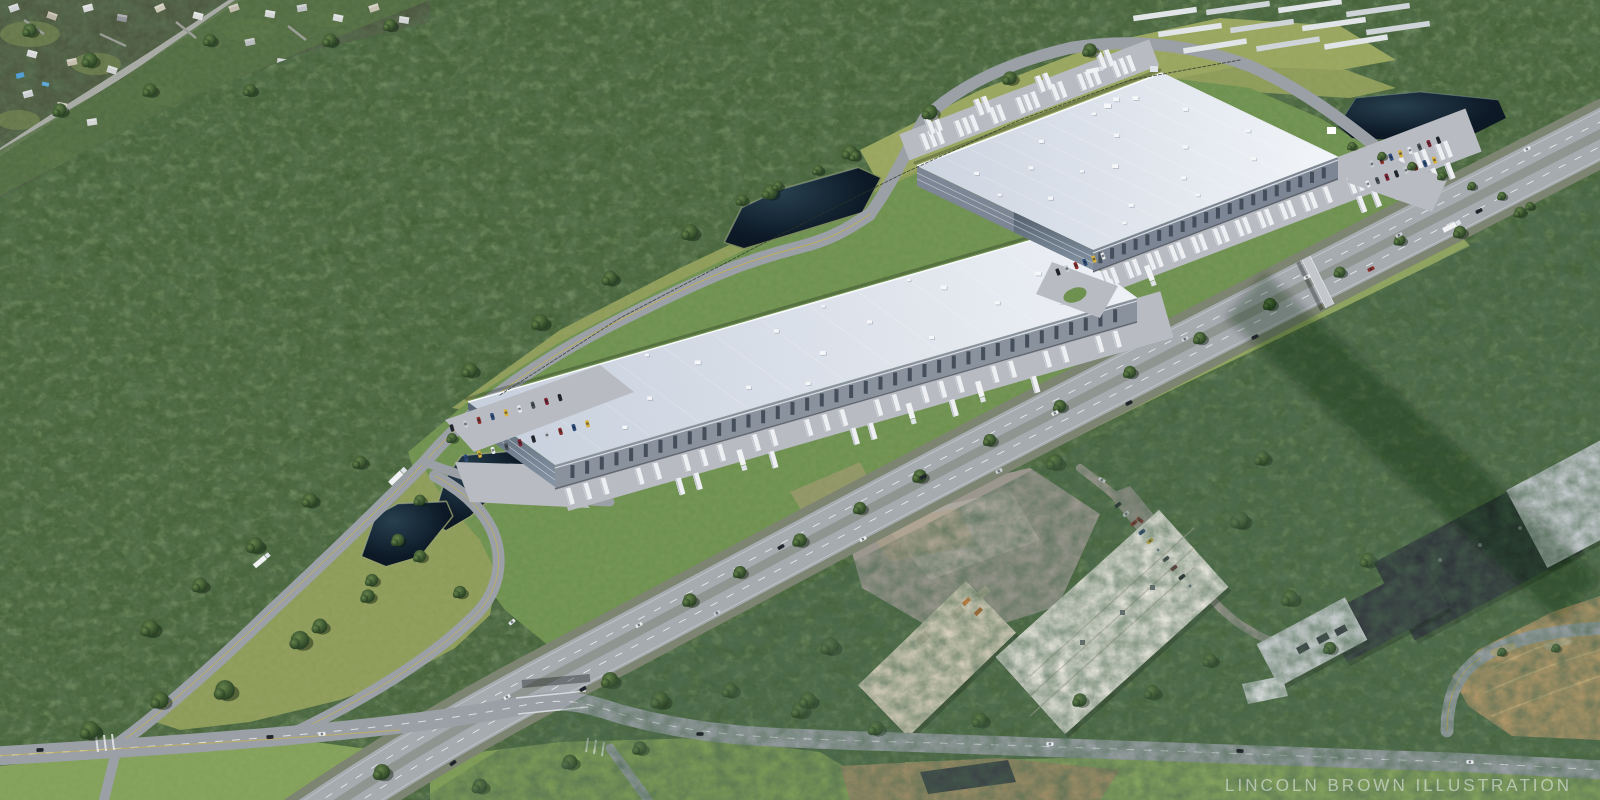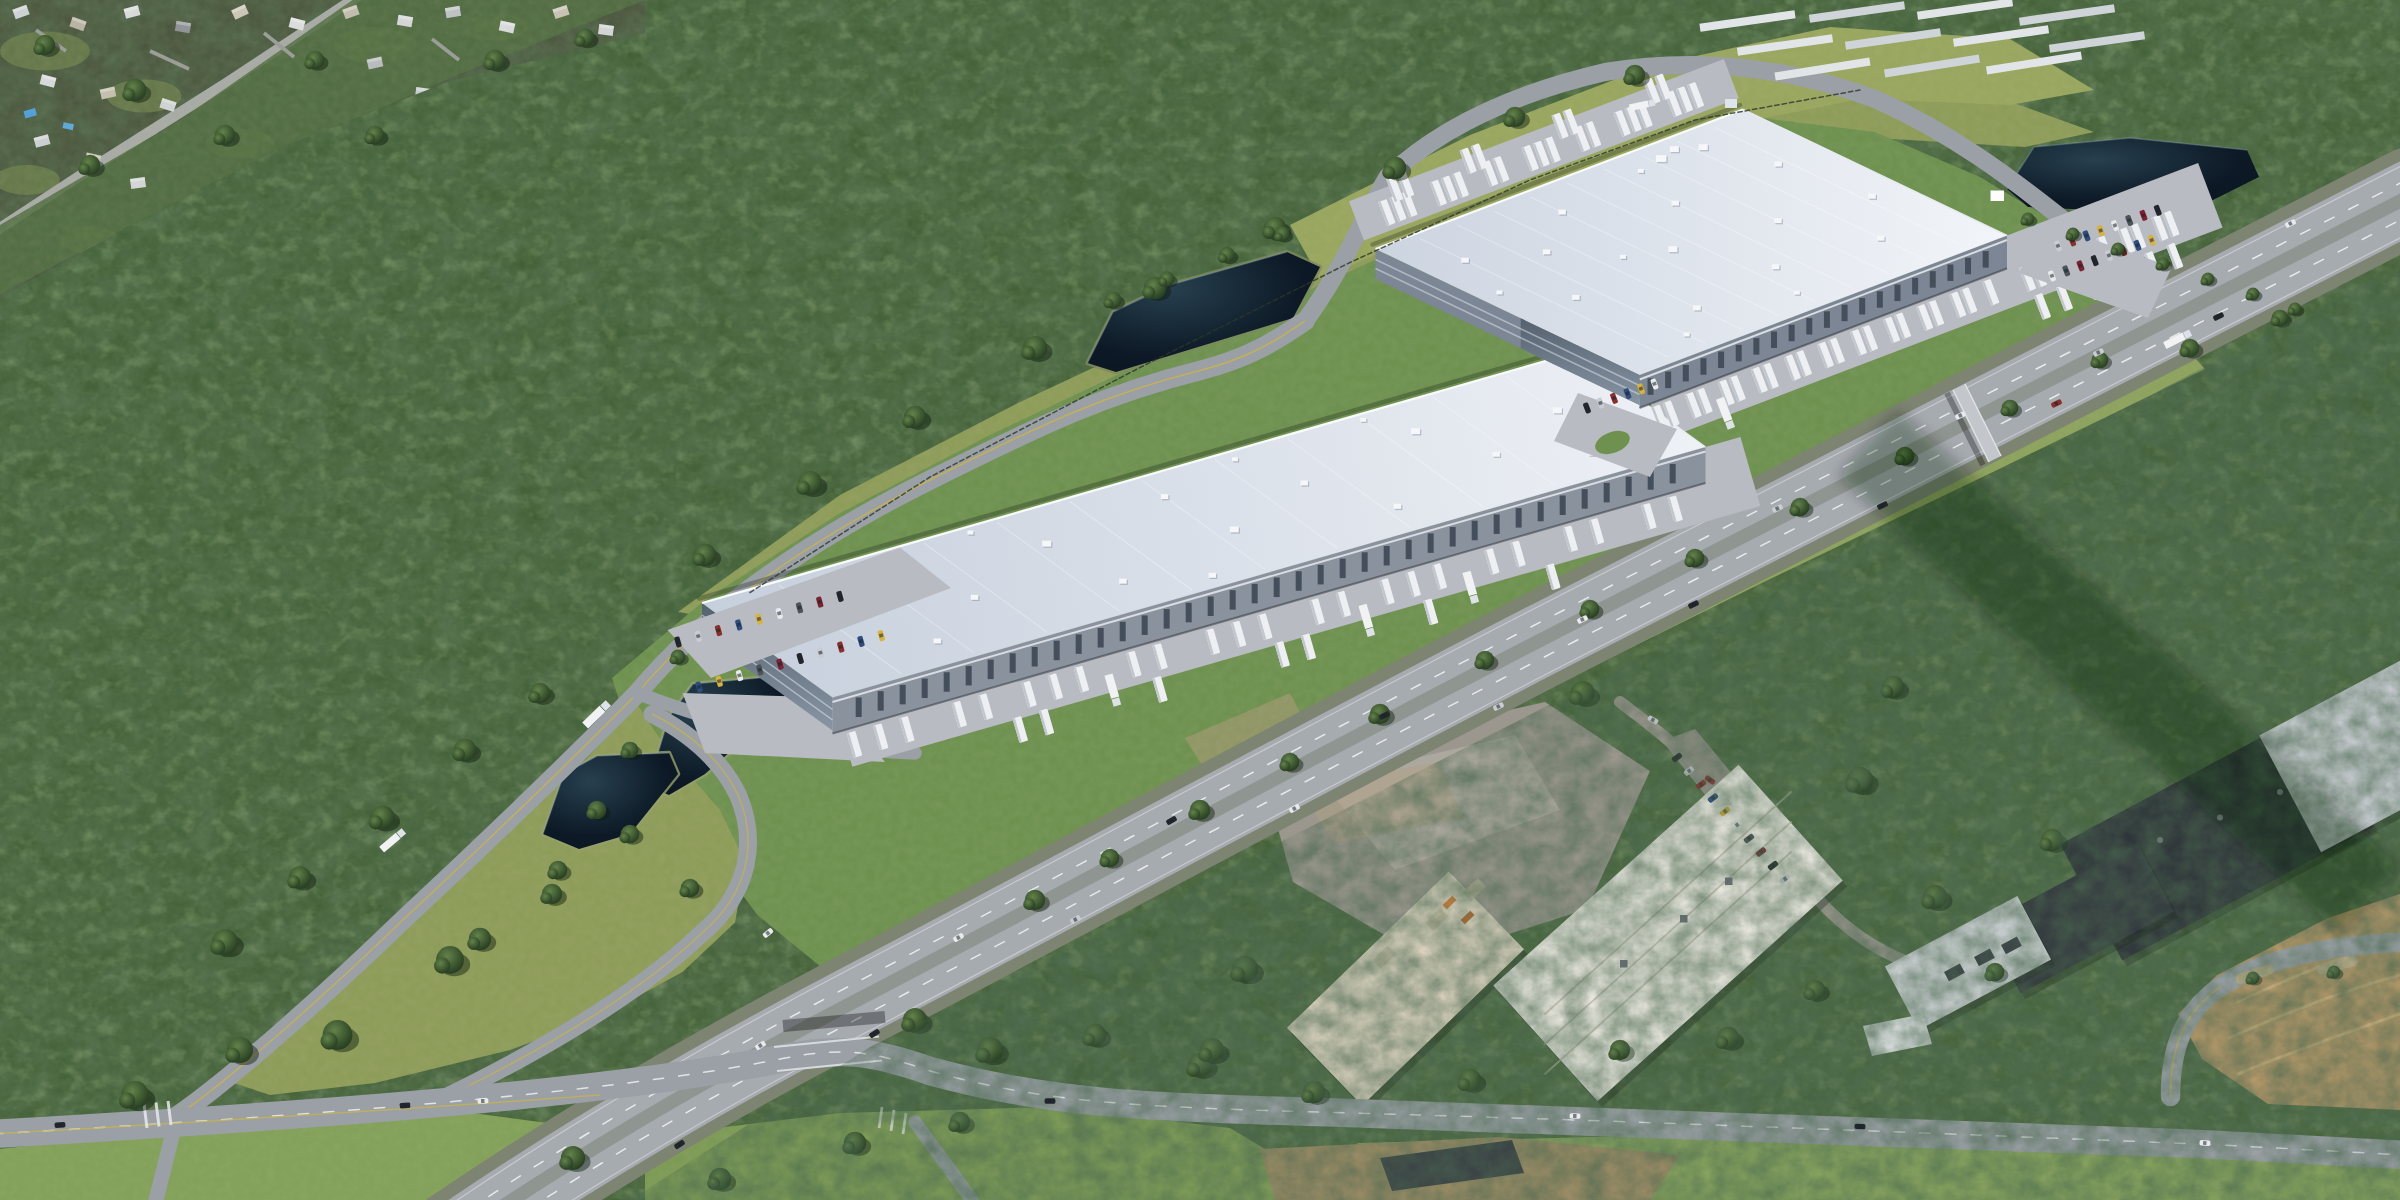--- a/index.html
+++ b/index.html
@@ -708,13 +708,14 @@
         <use href="#car" transform="translate(40 750) rotate(-3)" fill="#23272c"></use>
         <use href="#car" transform="translate(270 737) rotate(-3)" fill="#23272c"></use>
         <use href="#car" transform="translate(322 734) rotate(-2)" fill="#e8eaec"></use>
         <use href="#car" transform="translate(700 734) rotate(1)" fill="#23272c"></use>
         <use href="#car" transform="translate(1050 744) rotate(2)" fill="#e8eaec"></use>
         <use href="#car" transform="translate(1240 751) rotate(2)" fill="#23272c"></use>
         <use href="#car" transform="translate(1470 762) rotate(3)" fill="#e8eaec"></use>
         <use href="#car" transform="translate(512 622) rotate(-40)" fill="#e8eaec"></use>
       </g>
 </svg>
+<div class="watermark" style="color: rgba(236, 241, 245, 0.55);">LINCOLN BROWN ILLUSTRATION</div>
 </div>
 
 </body></html>

